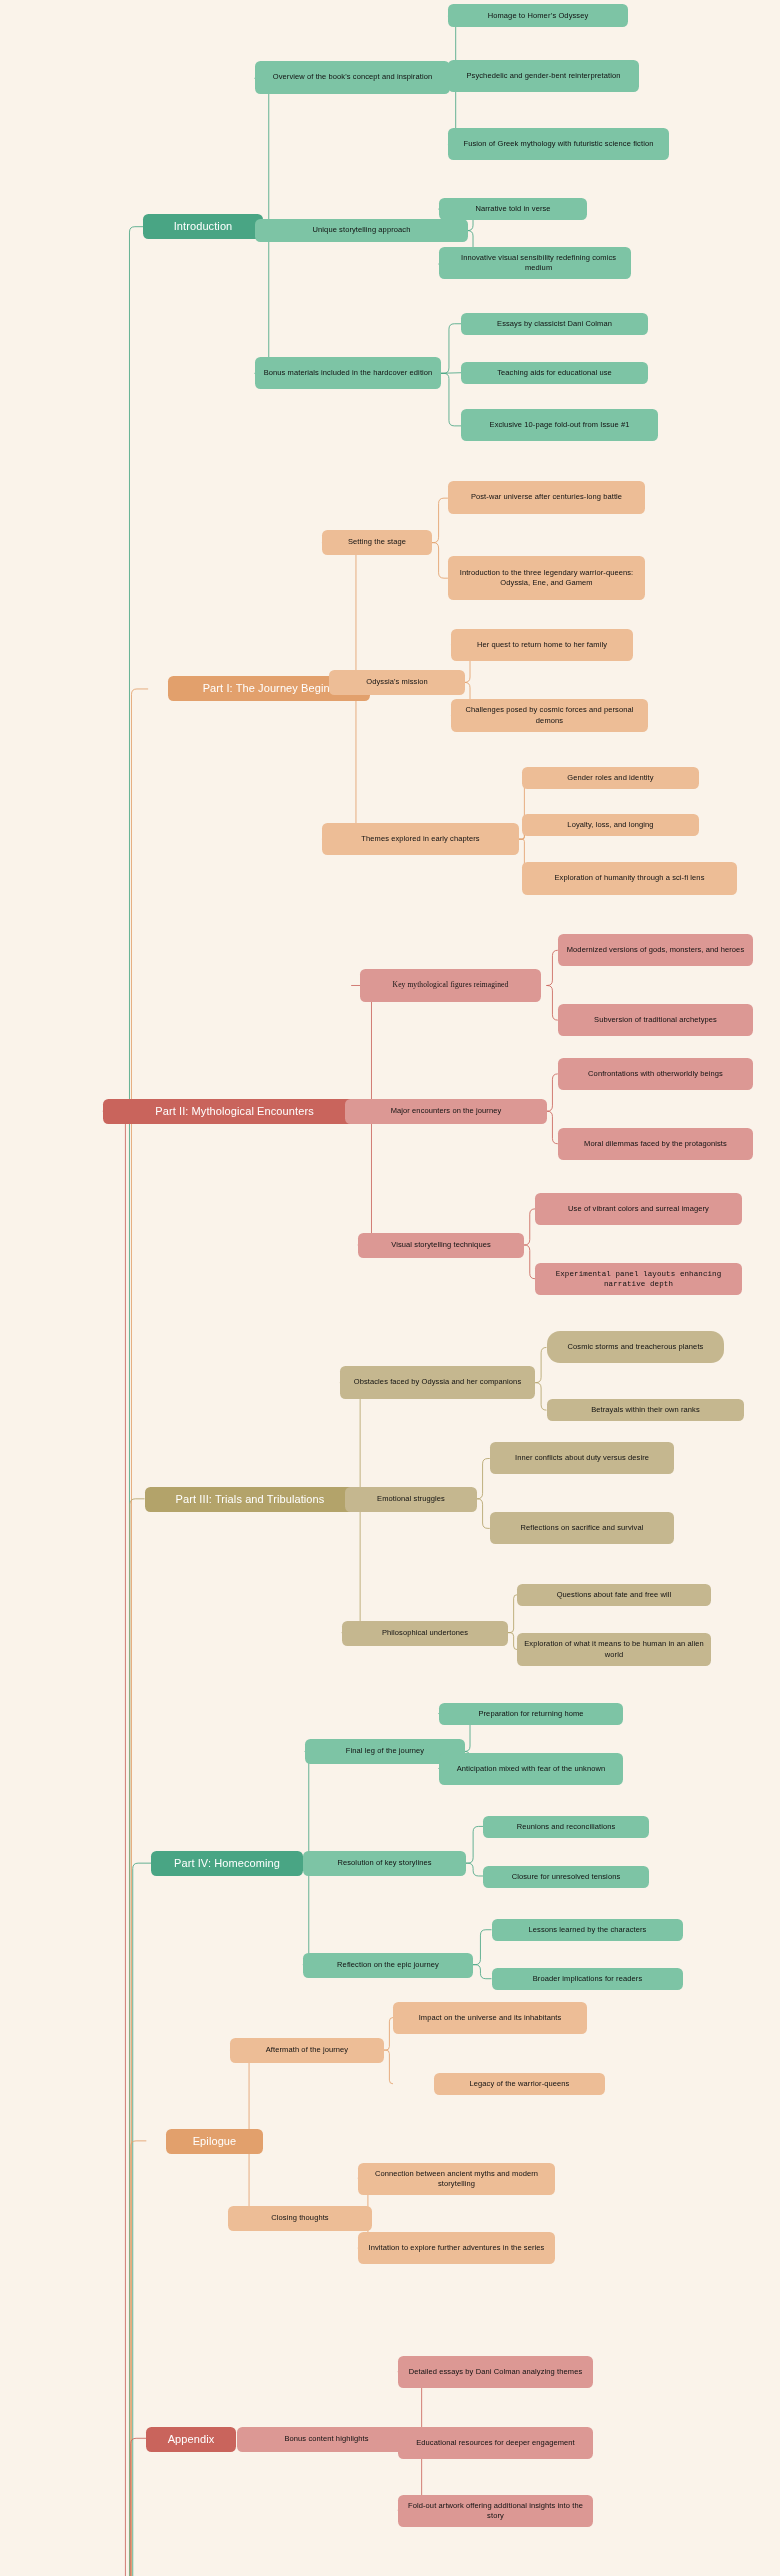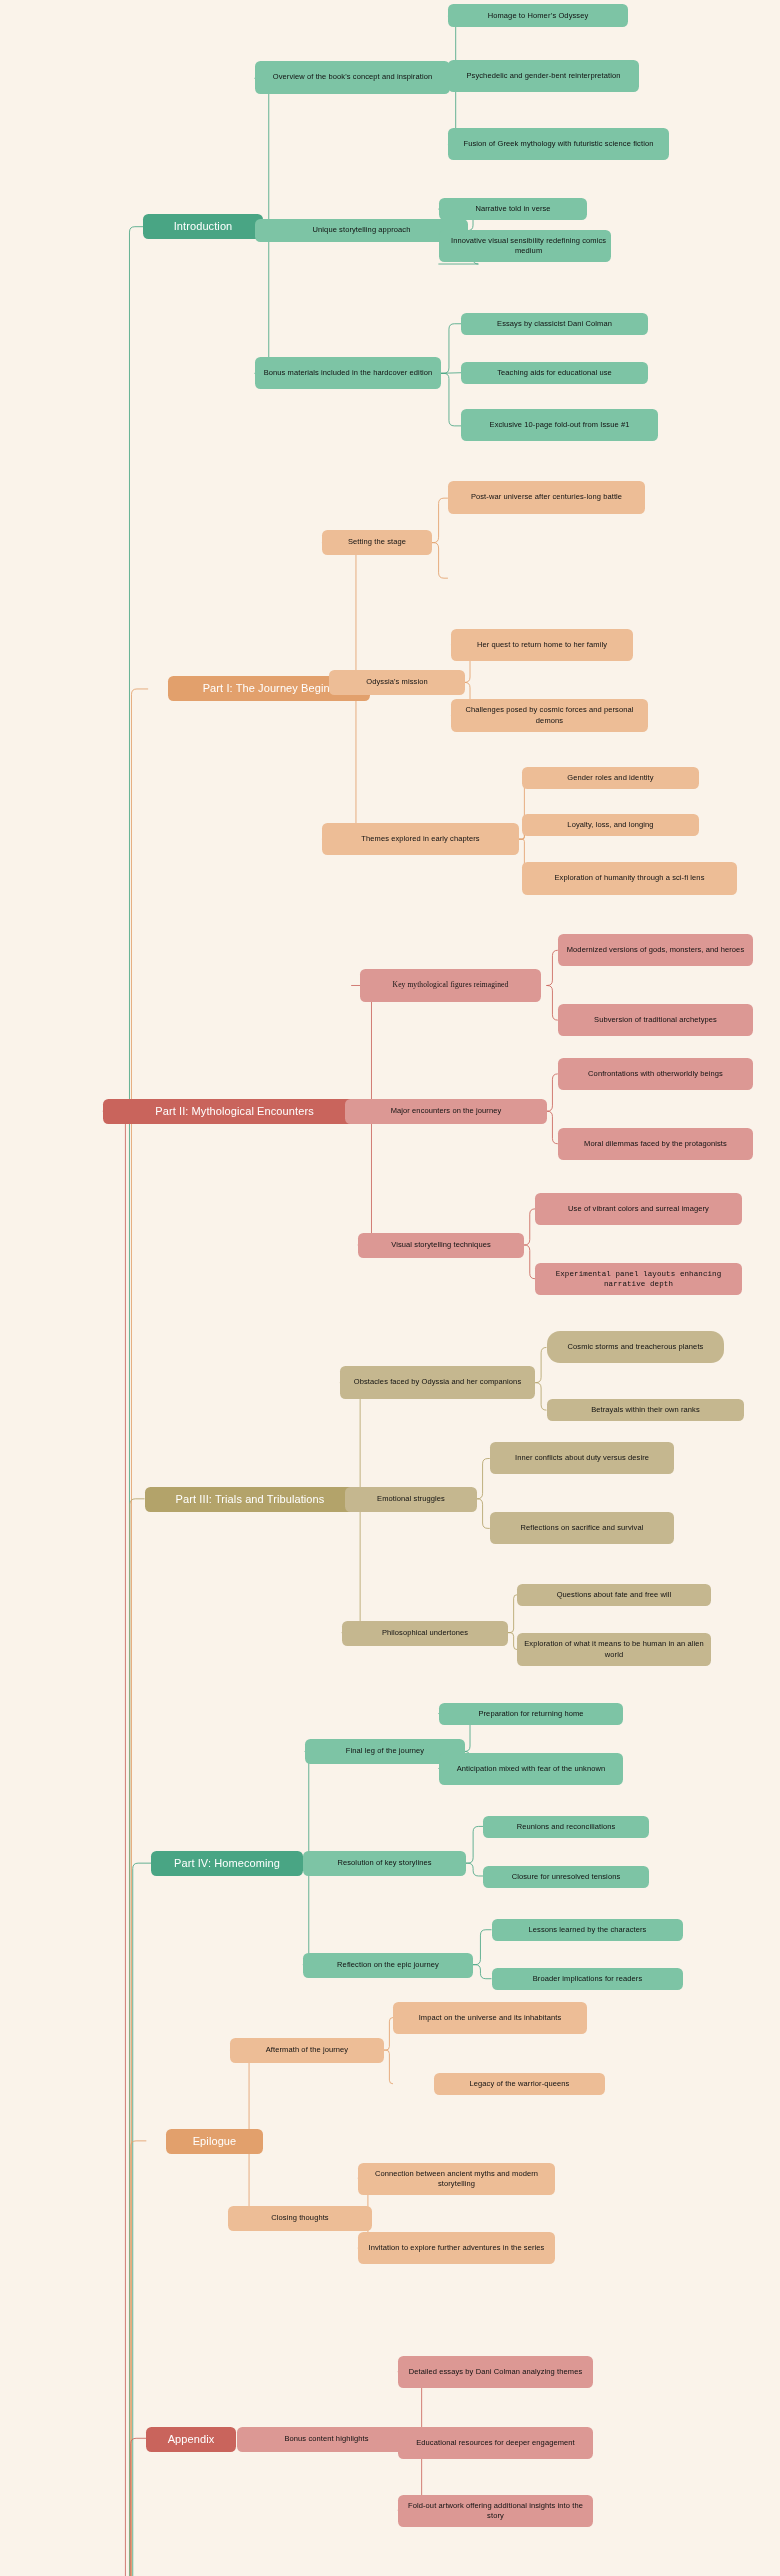--- a/index.html
+++ b/index.html
@@ -129,28 +129,29 @@
       <path d="M 696 4081.5 L 702.75 4081.5 Q 706 4081.5 706 4084.75 L 706 4084.75 Q 706 4088 709.25 4088 L 666 4088" fill="none" stroke="#c9645c" stroke-width="1.4"></path>
       <path d="M 696 4081.5 L 697 4081.5 Q 706 4081.5 706 4090.5 L 706 4193 Q 706 4202 715 4202 L 666 4202" fill="none" stroke="#c9645c" stroke-width="1.4"></path>
     </svg>
 <div class="node g-root lvl1" style="left: 143px; top: 214px; width: 120px; min-height: 24.5px;">Introduction</div>
     <div class="node g-mid" style="left: 255px; top: 61px; width: 195px; min-height: 33px;">Overview of the book's concept and inspiration</div>
     <div class="node g-leaf" style="left: 448px; top: 4.2px; width: 180px; min-height: 23px;">Homage to Homer’s Odyssey</div>
     <div class="node g-leaf" style="left: 448px; top: 60px; width: 191px; min-height: 32px;">Psychedelic and gender-bent reinterpretation</div>
     <div class="node g-leaf" style="left: 448px; top: 128px; width: 221px; min-height: 32px;">Fusion of Greek mythology with futuristic science fiction</div>
     <div class="node g-mid" style="left: 255px; top: 219px; width: 213px; min-height: 23px;">Unique storytelling approach</div>
     <div class="node g-leaf" style="left: 439px; top: 198px; width: 148px; min-height: 21.5px;">Narrative told in verse</div>
-    <div class="node g-leaf" style="left: 439px; top: 230px; width: 172px; min-height: 32px; padding-left: 12px;">Innovative visual sensibility redefining comics medium</div>
+    <div class="node g-leaf" style="left: 439px; top: 247px; width: 192px; min-height: 32px; padding-left: 12px;">Innovative visual sensibility redefining comics medium</div>
     <div class="node g-mid" style="left: 255px; top: 357px; width: 186px; min-height: 32px;">Bonus materials included in the hardcover edition</div>
     <div class="node g-leaf" style="left: 461px; top: 313px; width: 187px; min-height: 21.5px;">Essays by classicist Dani Colman</div>
     <div class="node g-leaf" style="left: 461px; top: 362px; width: 187px; min-height: 21.5px;">Teaching aids for educational use</div>
     <div class="node g-leaf" style="left: 461px; top: 409px; width: 197px; min-height: 32px;">Exclusive 10-page fold-out from Issue #1</div>
     <div class="node o-root lvl1" style="left: 148px; top: 676px; width: 202px; min-height: 24.5px;">Part I: The Journey Begins</div>
     <div class="node o-mid" style="left: 322px; top: 530px; width: 110px; min-height: 24.5px;">Setting the stage</div>
     <div class="node o-leaf" style="left: 448px; top: 481px; width: 197px; min-height: 33px;">Post-war universe after centuries-long battle</div>
+    <div class="node o-leaf" style="left: 448px; top: 556px; width: 197px; min-height: 44px;">Introduction to the three legendary warrior-queens: Odyssia, Ene, and Gamem</div>
     <div class="node o-mid" style="left: 329px; top: 670px; width: 136px; min-height: 24.5px;">Odyssia's mission</div>
     <div class="node o-leaf" style="left: 451px; top: 629px; width: 182px; min-height: 32px;">Her quest to return home to her family</div>
     <div class="node o-leaf" style="left: 451px; top: 699px; width: 197px; min-height: 33px;">Challenges posed by cosmic forces and personal demons</div>
     <div class="node o-mid" style="left: 322px; top: 823px; width: 197px; min-height: 32px;">Themes explored in early chapters</div>
     <div class="node o-leaf" style="left: 522px; top: 767px; width: 177px; min-height: 21.5px;">Gender roles and identity</div>
     <div class="node o-leaf" style="left: 522px; top: 814px; width: 177px; min-height: 21.5px;">Loyalty, loss, and longing</div>
     <div class="node o-leaf" style="left: 522px; top: 862px; width: 215px; min-height: 33px;">Exploration of humanity through a sci-fi lens</div>
     <div class="node r-root lvl1" style="left: 103px; top: 1099px; width: 263px; min-height: 24.5px;">Part II: Mythological Encounters</div>
     <div class="node r-mid" style="left: 360px; top: 969px; width: 181px; min-height: 33px; font-family: Liberation Serif, serif;">Key mythological figures reimagined</div>
     <div class="node r-leaf" style="left: 558px; top: 934px; width: 195px; min-height: 32px;">Modernized versions of gods, monsters, and heroes</div>

